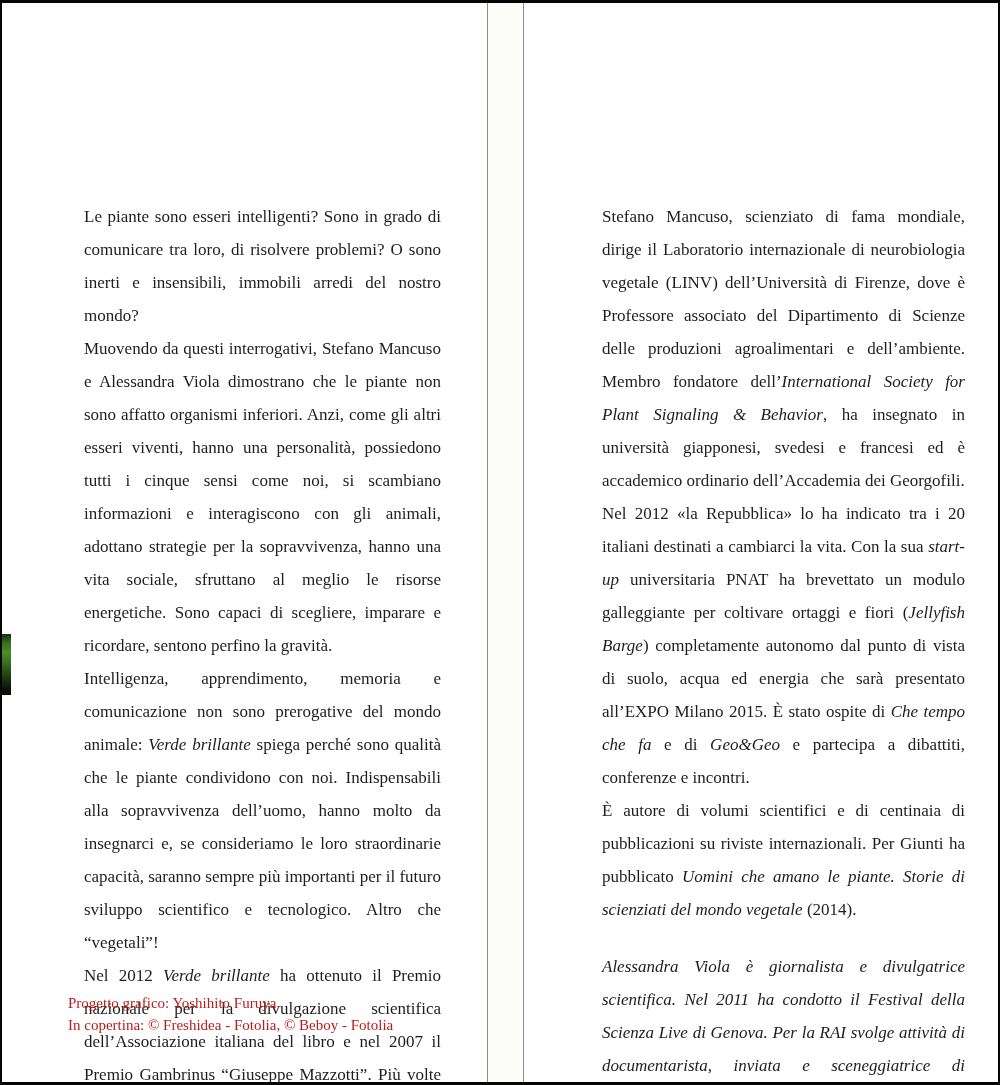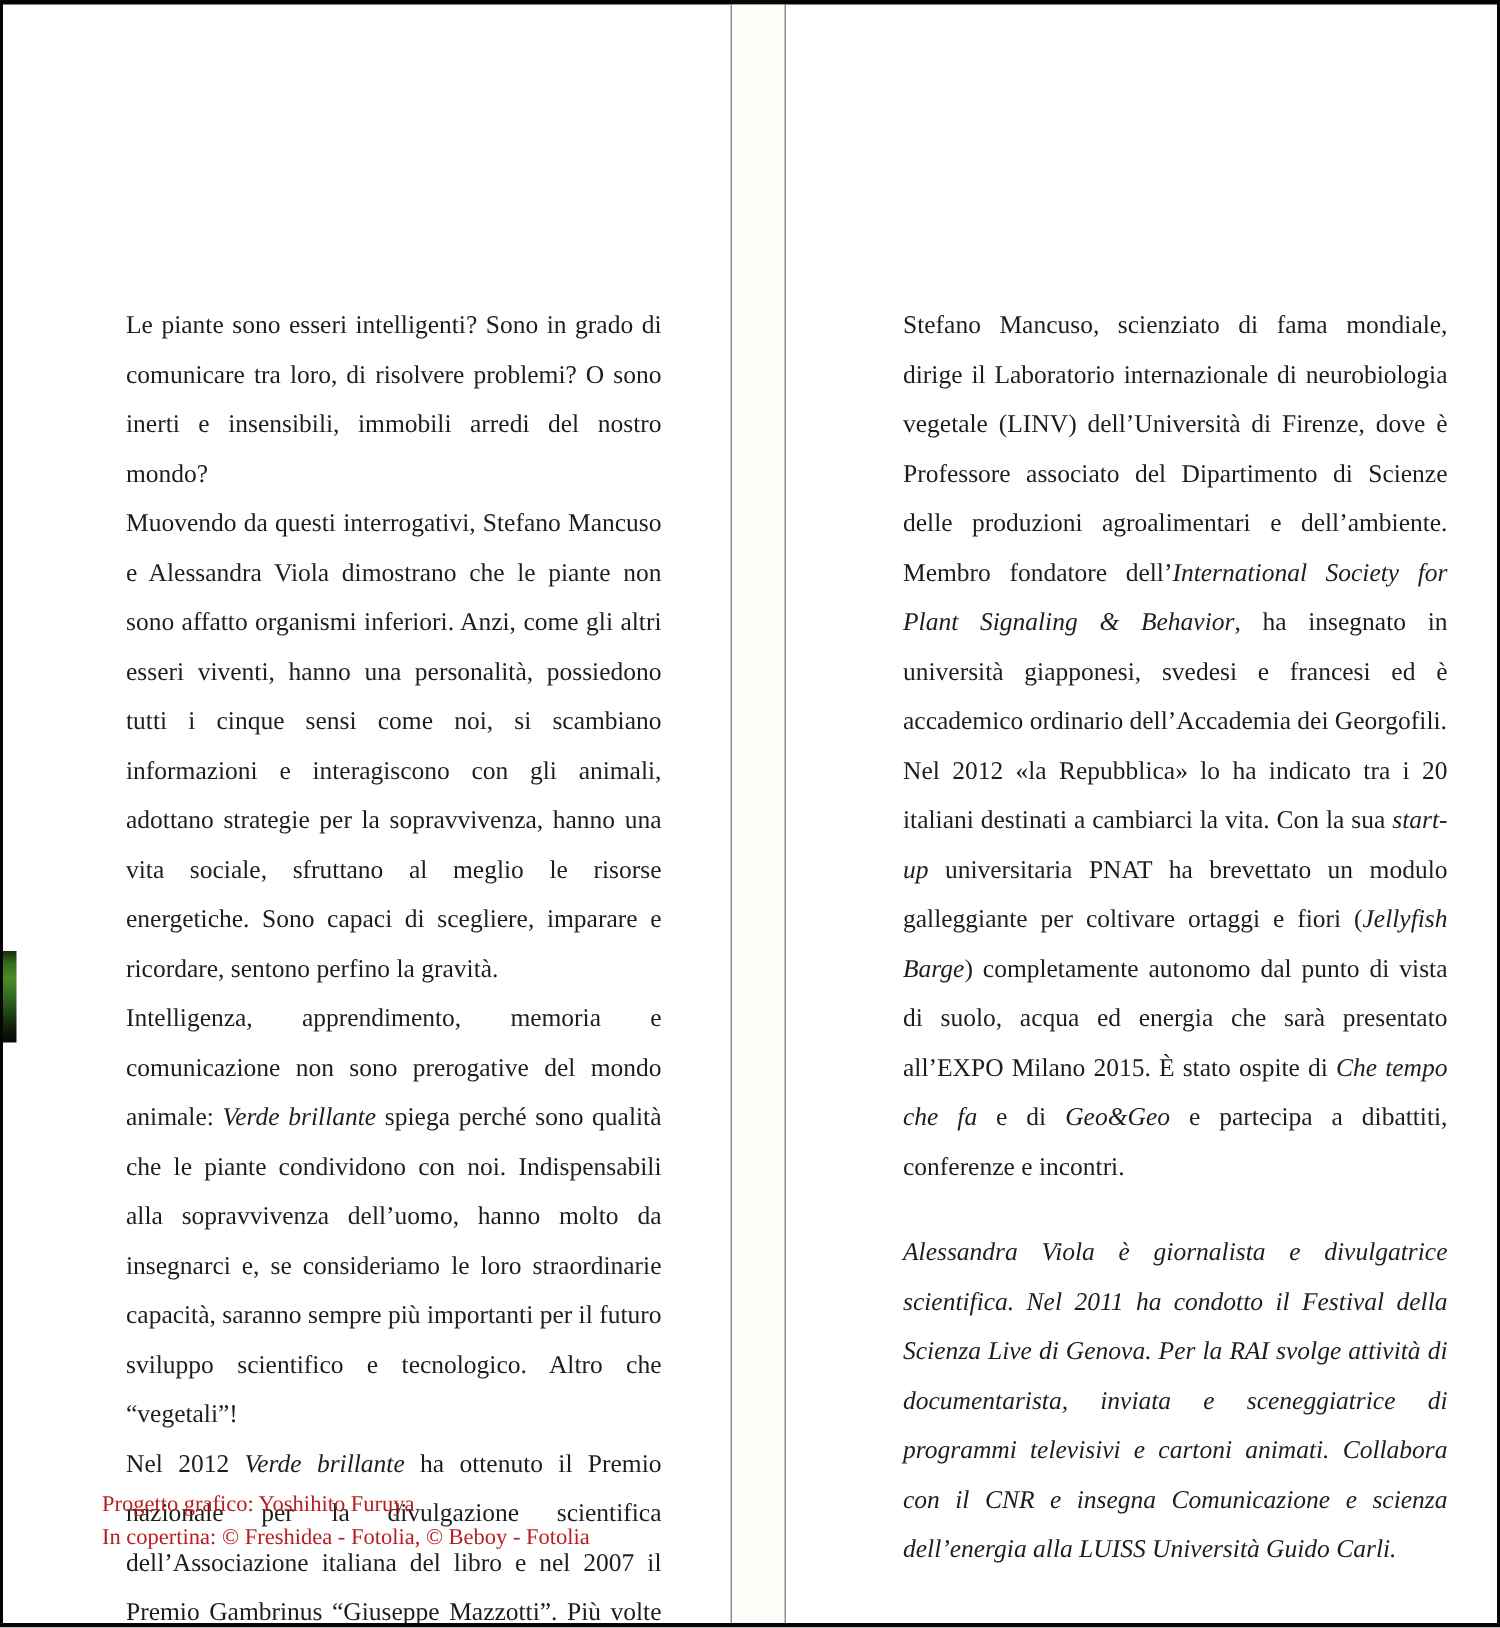--- a/index.html
+++ b/index.html
@@ -100,16 +100,17 @@
   </div>
 
   <div class="credits">
     <div>Progetto grafico: Yoshihito Furuya</div>
     <div>In copertina: © Freshidea - Fotolia, © Beboy - Fotolia</div>
   </div>
 
   <div class="col col-right">
     <p><span>Stefano Mancuso, scienziato di fama mondiale, dirige il Laboratorio internazionale di neurobiologia vegetale (LINV) dell’Università di Firenze, dove è Professore associato del Dipartimento di Scienze delle produzioni agroalimentari e dell’ambiente. Membro fondatore dell’</span><i>International Society for Plant Signaling &amp; Behavior</i><span>, ha insegnato in università giapponesi, svedesi e francesi ed è accademico ordinario dell’Accademia dei Georgofili.</span></p>
     <p><span>Nel 2012 «la Repubblica» lo ha indicato tra i 20 italiani destinati a cambiarci la vita. Con la sua </span><i>start-up</i><span> universitaria PNAT ha brevettato un modulo galleggiante per coltivare ortaggi e fiori (</span><i>Jellyfish Barge</i><span>) completamente autonomo dal punto di vista di suolo, acqua ed energia che sarà presentato all’EXPO Milano 2015. È stato ospite di </span><i>Che tempo che fa</i><span> e di </span><i>Geo&amp;Geo</i><span> e partecipa a dibattiti, conferenze e incontri.</span></p>
+    <p><span>È autore di volumi scientifici e di centinaia di pubblicazioni su riviste internazionali. Per Giunti ha pubblicato </span><i>Uomini che amano le piante. Storie di scienziati del mondo vegetale</i><span> (2014).</span></p>
     <p class="para-gap"><span>Alessandra Viola è giornalista e divulgatrice scientifica. Nel 2011 ha condotto il Festival della Scienza Live di Genova. Per la RAI svolge attività di documentarista, inviata e sceneggiatrice di programmi televisivi e cartoni animati. Collabora con il CNR e insegna Comunicazione e scienza dell’energia alla LUISS Università Guido Carli.</span></p>
   </div>
 
 </div>
 
 </body></html>

